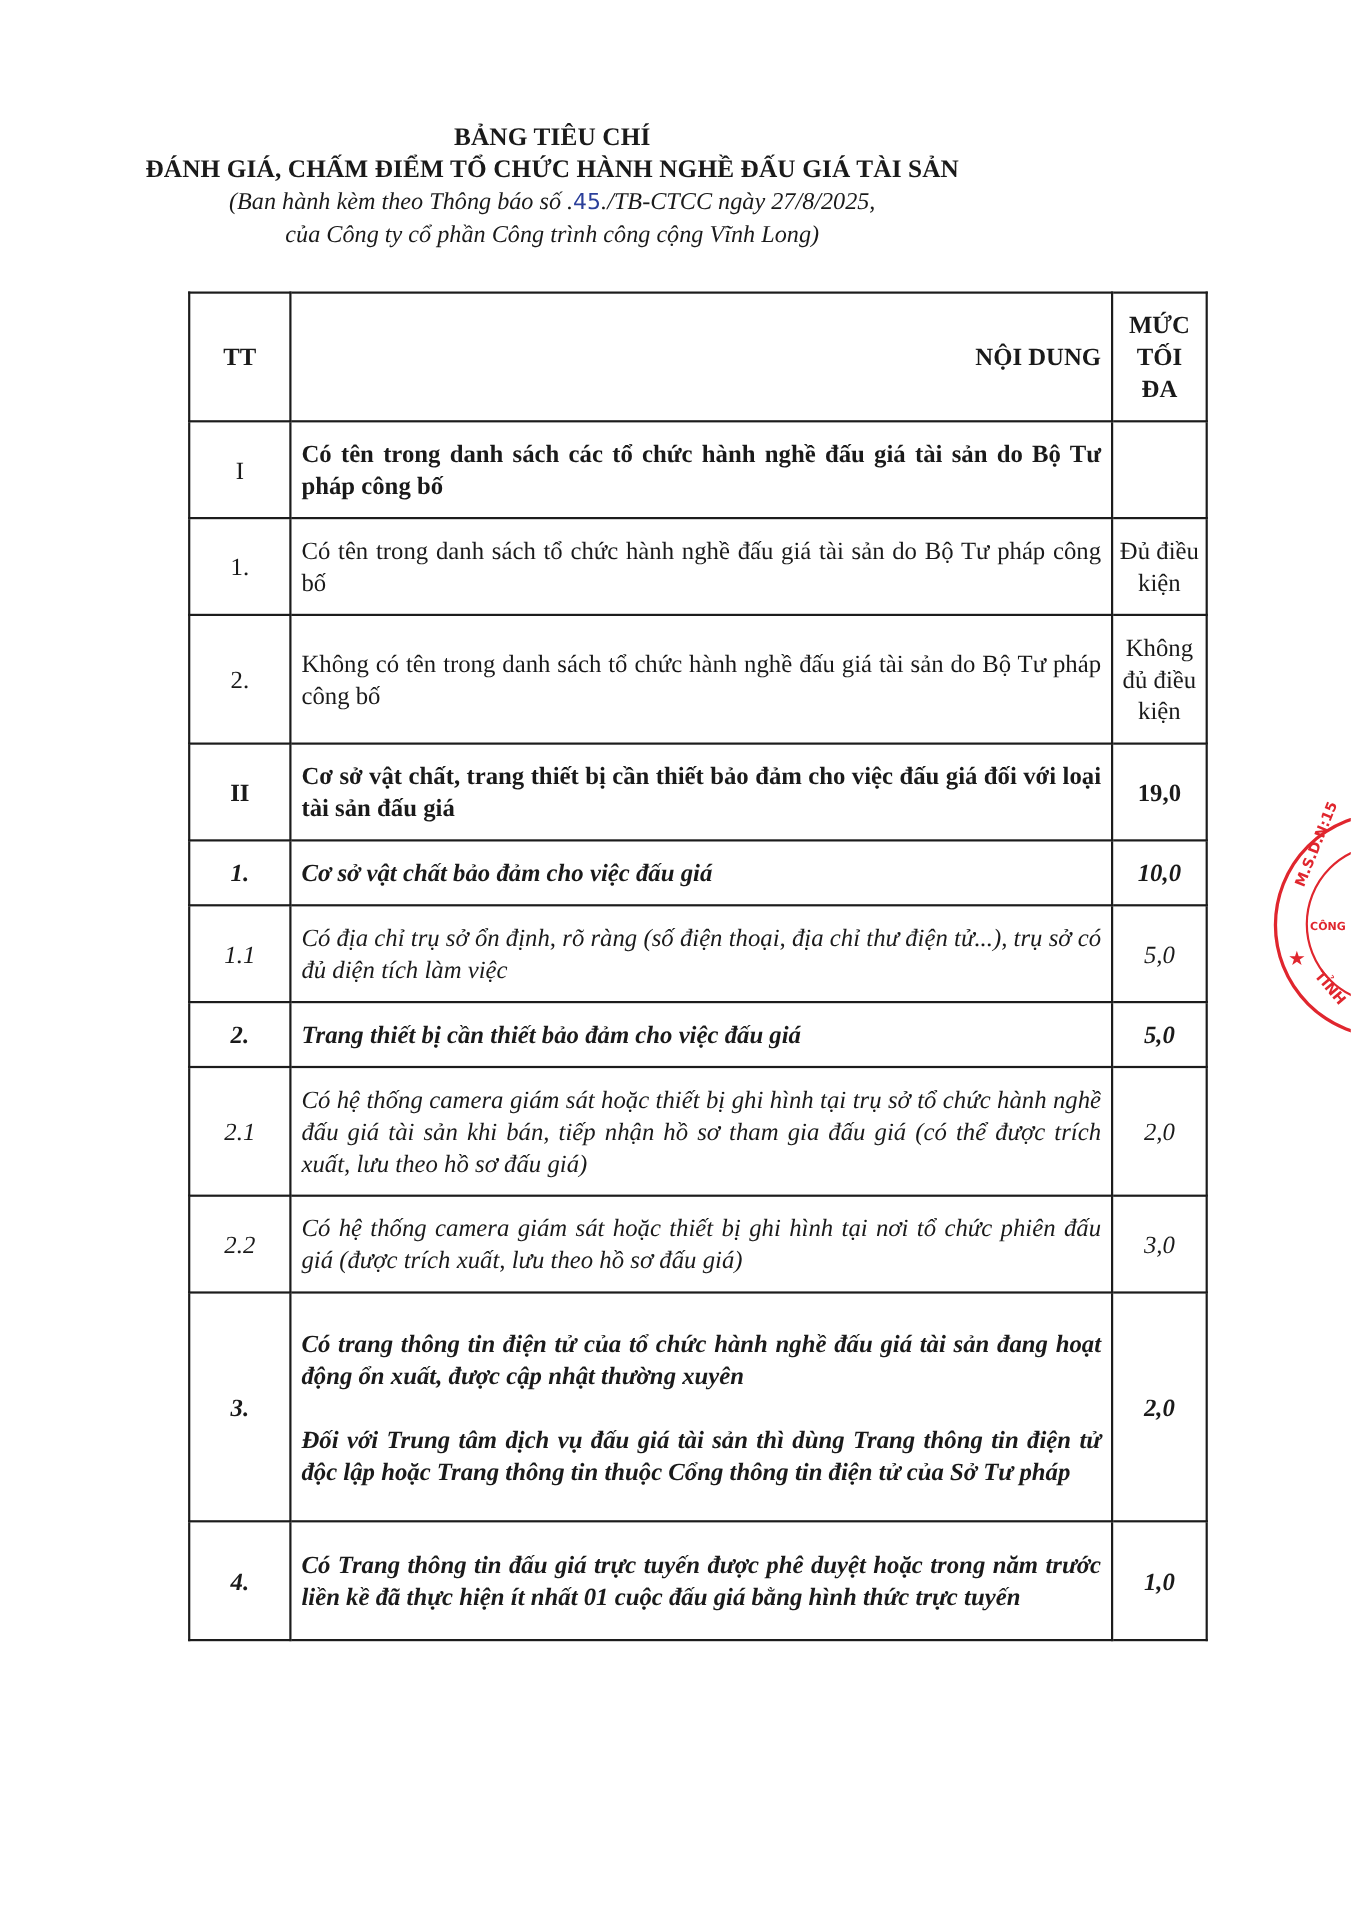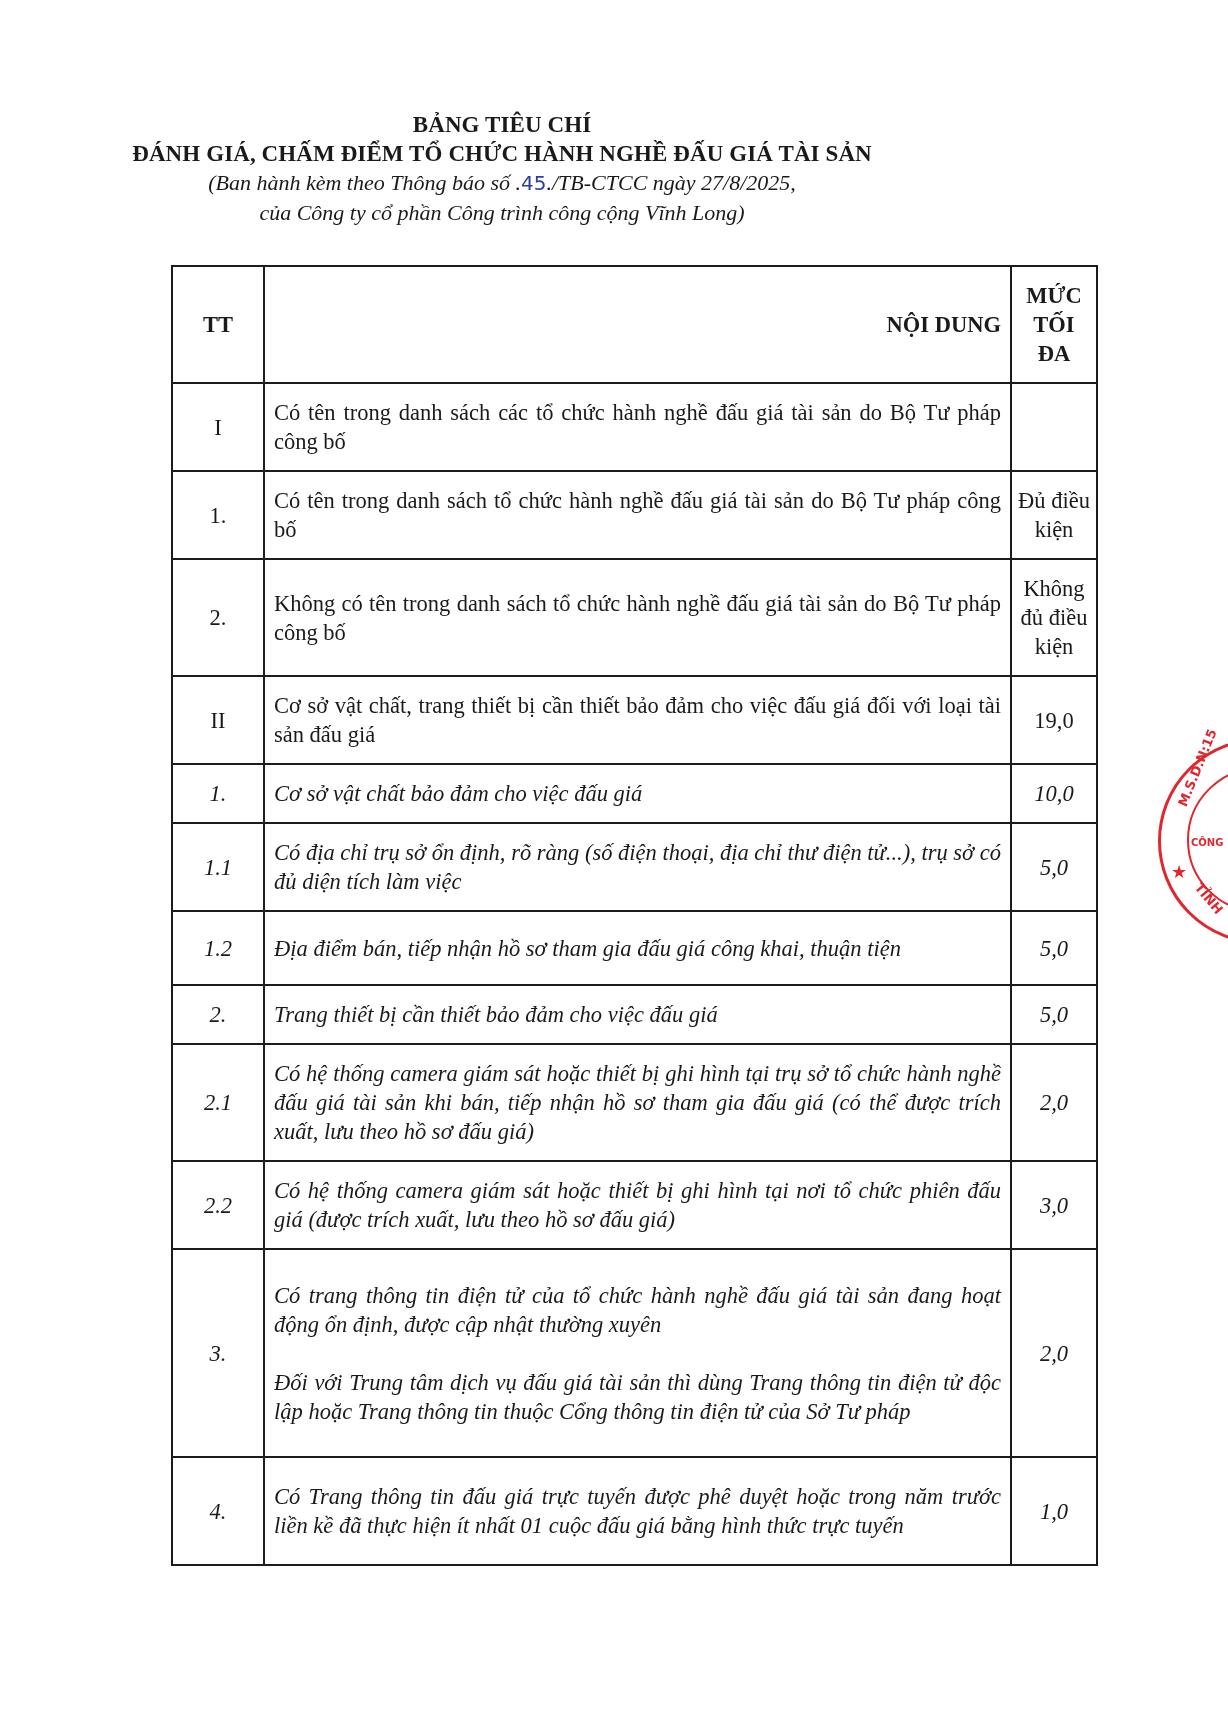--- a/index.html
+++ b/index.html
@@ -17,21 +17,21 @@
     border-collapse: collapse; font-size: 22.5px; line-height: 29px;
   }
   table.criteria td, table.criteria th {
     border: 2px solid #1c1c1c; padding: 14px 9px; vertical-align: middle;
   }
   .col-tt { width: 72px; text-align: center; }
   .col-score { width: 76px; text-align: center; padding-left: 4px !important; padding-right: 4px !important; }
   th { font-weight: bold; }
   th.col-content { text-align: right; }
   td.content { text-align: justify; }
-  .bold { font-weight: normal; }
+  .bold { font-weight: bold; }
   .italic { font-style: italic; }
   .para-gap { margin-top: 29px; }
 
   .stamp {
     position: absolute; left: 1158px; top: 738px; width: 200px; height: 200px;
     border: 3px solid #e0262e; border-radius: 50%;
   }
   .stamp-inner {
     position: absolute; left: 26px; top: 26px; width: 142px; height: 142px;
     border: 2px solid #e0262e; border-radius: 50%;
@@ -84,44 +84,39 @@
     <tr style="height:50px;">
       <td class="col-tt bold italic">1.</td>
       <td class="content bold italic">Cơ sở vật chất bảo đảm cho việc đấu giá</td>
       <td class="col-score bold italic">10,0</td>
     </tr>
     <tr style="height:72px;">
       <td class="col-tt italic">1.1</td>
       <td class="content italic">Có địa chỉ trụ sở ổn định, rõ ràng (số điện thoại, địa chỉ thư điện tử...), trụ sở có đủ diện tích làm việc</td>
       <td class="col-score italic">5,0</td>
     </tr>
-    <tr style="height:74px;">
-      <td class="col-tt italic">1.2</td>
-      <td class="content italic">Địa điểm bán, tiếp nhận hồ sơ tham gia đấu giá công khai, thuận tiện</td>
-      <td class="col-score italic">5,0</td>
-    </tr>
     <tr style="height:50px;">
       <td class="col-tt bold italic">2.</td>
       <td class="content bold italic">Trang thiết bị cần thiết bảo đảm cho việc đấu giá</td>
       <td class="col-score bold italic">5,0</td>
     </tr>
     <tr style="height:110px;">
       <td class="col-tt italic">2.1</td>
       <td class="content italic">Có hệ thống camera giám sát hoặc thiết bị ghi hình tại trụ sở tổ chức hành nghề đấu giá tài sản khi bán, tiếp nhận hồ sơ tham gia đấu giá (có thể được trích xuất, lưu theo hồ sơ đấu giá)</td>
       <td class="col-score italic">2,0</td>
     </tr>
     <tr style="height:80px;">
       <td class="col-tt italic">2.2</td>
       <td class="content italic">Có hệ thống camera giám sát hoặc thiết bị ghi hình tại nơi tổ chức phiên đấu giá (được trích xuất, lưu theo hồ sơ đấu giá)</td>
       <td class="col-score italic">3,0</td>
     </tr>
     <tr style="height:208px;">
       <td class="col-tt bold italic">3.</td>
       <td class="content bold italic">
-        <div>Có trang thông tin điện tử của tổ chức hành nghề đấu giá tài sản đang hoạt động ổn định, được cập nhật thường xuyên</div>
+        <div>Có trang thông tin điện tử của tổ chức hành nghề đấu giá tài sản đang hoạt động ổn xuất, được cập nhật thường xuyên</div>
         <div class="para-gap">Đối với Trung tâm dịch vụ đấu giá tài sản thì dùng Trang thông tin điện tử độc lập hoặc Trang thông tin thuộc Cổng thông tin điện tử của Sở Tư pháp</div>
       </td>
       <td class="col-score bold italic">2,0</td>
     </tr>
     <tr style="height:108px;">
       <td class="col-tt bold italic">4.</td>
       <td class="content bold italic">Có Trang thông tin đấu giá trực tuyến được phê duyệt hoặc trong năm trước liền kề đã thực hiện ít nhất 01 cuộc đấu giá bằng hình thức trực tuyến</td>
       <td class="col-score bold italic">1,0</td>
     </tr>
   </tbody>

